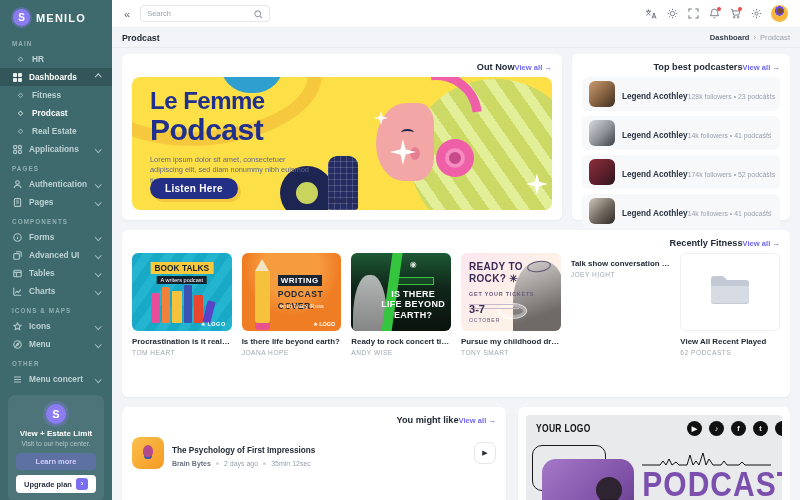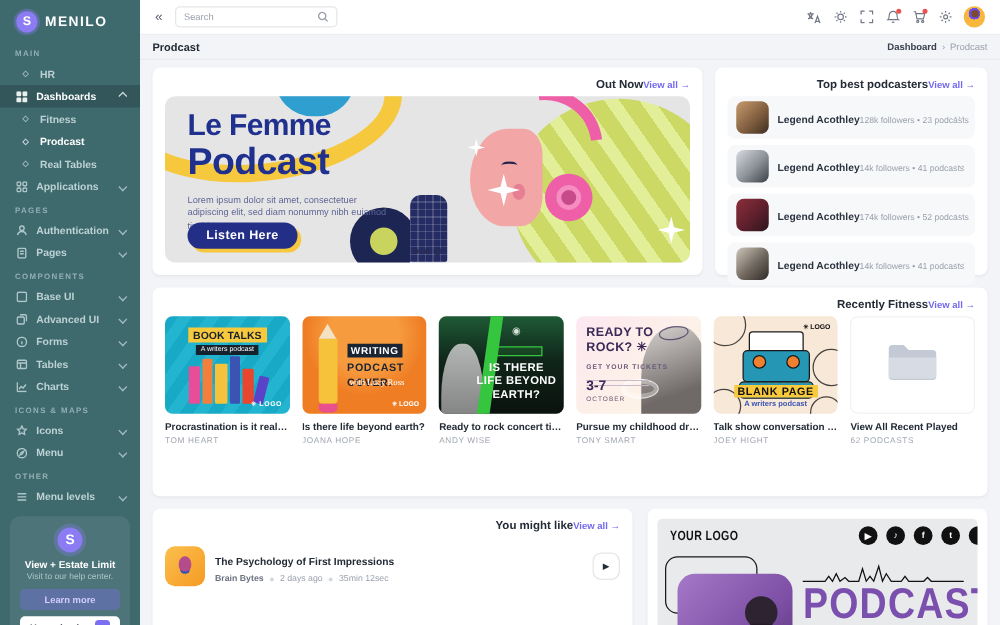--- a/index.html
+++ b/index.html
@@ -45,21 +45,21 @@
   .crumbs .root{color:#39414e;font-weight:600}
   
   .content{padding:6px 10px 0}
   .card{background:#fff;border-radius:6px;box-shadow:0 1px 2px rgba(25,30,45,.05)}
   .sechead{display:flex;align-items:center;justify-content:flex-end;padding:8px 10px 5px}
   .sechead .st{font-size:9.2px;font-weight:bold;color:#232b36}
   .viewall{font-size:7.6px;color:#7269ef;cursor:pointer;font-weight:600}
   .row1{display:flex;gap:10px;height:166px}
   .outnow{flex:1;display:flex;flex-direction:column}
   
-  .banner{position:relative;flex:1;margin:0 10px 10px;border-radius:8px;background:#e5e5e5;overflow:hidden}
+  .banner{position:relative;flex:1;margin:0 10px 10px;border-radius:8px;background:#fde047;overflow:hidden}
   .yarc{position:absolute;left:-40px;top:-52px;width:230px;height:120px;border:14px solid #f6c83e;border-radius:50%;transform:rotate(-6deg)}
   .tealblob{position:absolute;left:88px;top:-14px;width:64px;height:30px;background:#2f9fd0;border-radius:0 0 36px 36px}
   .bn-title{position:absolute;left:18px;top:12px;color:#20308f;font-weight:bold;line-height:1;letter-spacing:-.5px}
   .bn-title .t1{font-size:24px}
   .bn-title .t2{font-size:30px;margin-top:2px}
   .bn-body{position:absolute;left:18px;top:78px;width:168px;font-size:7.4px;color:#5f6796;line-height:1.4}
   .bn-btn{position:absolute;left:18px;bottom:11px;background:#232e87;color:#fff;font-weight:bold;font-size:10px;padding:5px 15px;border-radius:14px;border:none;box-shadow:3px 3px 0 #f6c83e;cursor:pointer;letter-spacing:.3px}
   .vinyl{position:absolute;left:148px;bottom:-10px;width:54px;height:54px;border-radius:50%;background:#1d2553;display:flex;align-items:center;justify-content:center}
   .vinyl::after{content:"";width:22px;height:22px;border-radius:50%;background:#c9d45e;border:5px solid #1d2553;box-shadow:0 0 0 2px #c9d45e inset}
   .mic{position:absolute;left:196px;bottom:0;width:30px;height:54px;border-radius:9px 9px 3px 3px;background:#242c63;background-image:repeating-linear-gradient(0deg,rgba(255,255,255,.16) 0 1px,transparent 1px 6px),repeating-linear-gradient(90deg,rgba(255,255,255,.16) 0 1px,transparent 1px 6px)}
@@ -205,21 +205,21 @@
   <div class="sb-item sb-sub">
       <span class="diam">◇</span>
       <span>Fitness</span>
     </div>
   <div class="sb-item sb-sub active">
       <span class="diam">◇</span>
       <span>Prodcast</span>
     </div>
   <div class="sb-item sb-sub">
       <span class="diam">◇</span>
-      <span>Real Tables</span>
+      <span>Real Estate</span>
     </div>
   <div class="sb-item">
     <span class="micon">
         <svg width="9" height="9" viewBox="0 0 9 9">
           <g fill="none" stroke="currentColor" stroke-width="1.1">
             <rect x=".6" y=".6" width="3" height="3" rx=".8"></rect>
             <rect x="5.4" y=".6" width="3" height="3" rx=".8"></rect>
             <rect x=".6" y="5.4" width="3" height="3" rx=".8"></rect>
             <rect x="5.4" y="5.4" width="3" height="3" rx=".8"></rect>
           </g>
@@ -248,49 +248,40 @@
         </svg>
       </span>
     <span>Pages</span>
     <span class="chev"></span>
   </div>
 
   <div class="sb-sec">COMPONENTS</div>
   <div class="sb-item">
     <span class="micon">
         <svg width="9" height="9" viewBox="0 0 9 9" fill="none" stroke="currentColor" stroke-width="1.1">
-          <rect x=".8" y=".8" width="7.4" height="7.4" rx="1.2"></rect>
-        </svg>
-      </span>
-    <span>Base UI</span>
+          <circle cx="4.5" cy="4.5" r="3.7"></circle>
+          <path d="M4.5 4v2.3M4.5 2.6v.1"></path>
+        </svg>
+      </span>
+    <span>Forms</span>
     <span class="chev"></span>
   </div>
   <div class="sb-item">
     <span class="micon">
         <svg width="9" height="9" viewBox="0 0 9 9" fill="none" stroke="currentColor" stroke-width="1.1">
           <rect x=".8" y="2.6" width="5.6" height="5.6" rx="1"></rect>
           <path d="M3 .8h4.2a1 1 0 0 1 1 1V6"></path>
         </svg>
       </span>
     <span>Advanced UI</span>
     <span class="chev"></span>
   </div>
   <div class="sb-item">
     <span class="micon">
         <svg width="9" height="9" viewBox="0 0 9 9" fill="none" stroke="currentColor" stroke-width="1.1">
-          <circle cx="4.5" cy="4.5" r="3.7"></circle>
-          <path d="M4.5 4v2.3M4.5 2.6v.1"></path>
-        </svg>
-      </span>
-    <span>Forms</span>
-    <span class="chev"></span>
-  </div>
-  <div class="sb-item">
-    <span class="micon">
-        <svg width="9" height="9" viewBox="0 0 9 9" fill="none" stroke="currentColor" stroke-width="1.1">
           <rect x=".8" y="1.2" width="7.4" height="6.6" rx="1"></rect>
           <path d="M.8 3.4h7.4M3.4 3.4v4.4"></path>
         </svg>
       </span>
     <span>Tables</span>
     <span class="chev"></span>
   </div>
   <div class="sb-item">
     <span class="micon">
         <svg width="9" height="9" viewBox="0 0 9 9" fill="none" stroke="currentColor" stroke-width="1.1">
@@ -323,21 +314,21 @@
     <span class="chev"></span>
   </div>
 
   <div class="sb-sec">OTHER</div>
   <div class="sb-item">
     <span class="micon">
         <svg width="9" height="9" viewBox="0 0 9 9" stroke="currentColor" stroke-width="1.1">
           <path d="M1 2h7M1 4.5h7M1 7h7"></path>
         </svg>
       </span>
-    <span>Menu levels</span>
+    <span>Menu concert</span>
     <span class="chev"></span>
   </div>
 
   <div class="upg">
     <div class="umark">S</div>
     <div class="utitle">View + Estate Limit</div>
     <div class="usub">Visit to our help center.</div>
     <button class="btn-learn">Learn more</button>
     <button class="btn-upg">
       <span>Upgrade plan</span>
@@ -528,32 +519,20 @@
             <span class="rk1">READY TO ROCK? ✳</span>
             <span class="rk2">GET YOUR TICKETS</span>
             <span class="rk-lines"></span>
             <span class="rk3">3-7</span>
             <span class="rk4">OCTOBER</span>
           </div>
           <div class="rp-title">Pursue my childhood drea...</div>
           <div class="rp-author">TONY SMART</div>
         </div>
         <div class="rp-item">
-          <div class="tile t-blank">
-            <span class="squig" style="left:-8px;top:-10px;width:34px;height:34px"></span>
-            <span class="squig" style="right:-10px;top:26px;width:30px;height:30px"></span>
-            <span class="squig" style="left:-6px;bottom:-8px;width:28px;height:28px"></span>
-            <span class="squig" style="right:-4px;bottom:-12px;width:26px;height:26px"></span>
-            <span class="tw-paper"></span>
-            <span class="tw-body"></span>
-            <span class="tw-keys"></span>
-            <span class="lg-blk">LOGO</span>
-            <span class="bp1">BLANK PAGE</span>
-            <span class="bp2">A writers podcast</span>
-          </div>
           <div class="rp-title">Talk show conversation wi...</div>
           <div class="rp-author">JOEY HIGHT</div>
         </div>
         <div class="rp-item">
           <div class="tile t-folder">
             <span><svg width="42" height="34" viewBox="0 0 42 34">
                   <path fill="#c3cad6" d="M2 6a3 3 0 0 1 3-3h9l4 4h19a3 3 0 0 1 3 3v18a3 3 0 0 1-3 3H5a3 3 0 0 1-3-3z"></path>
                   <path fill="#d7dce4" d="M2 13h38v14a3 3 0 0 1-3 3H5a3 3 0 0 1-3-3z"></path>
                 </svg></span>
           </div>

